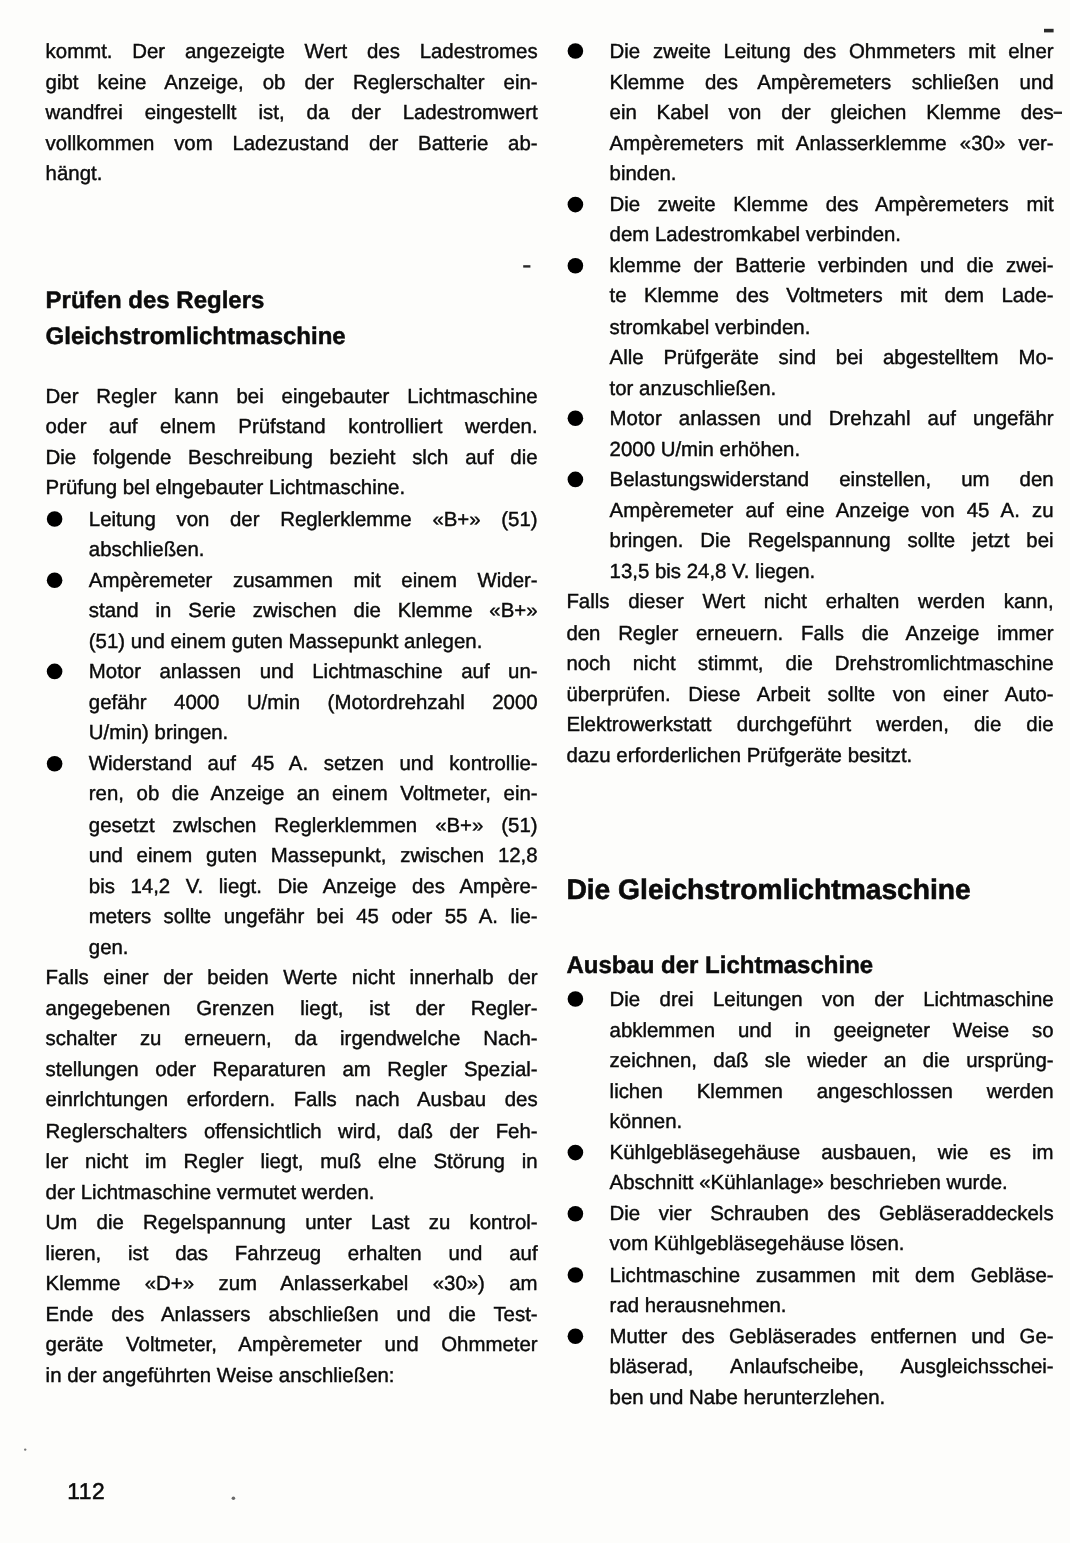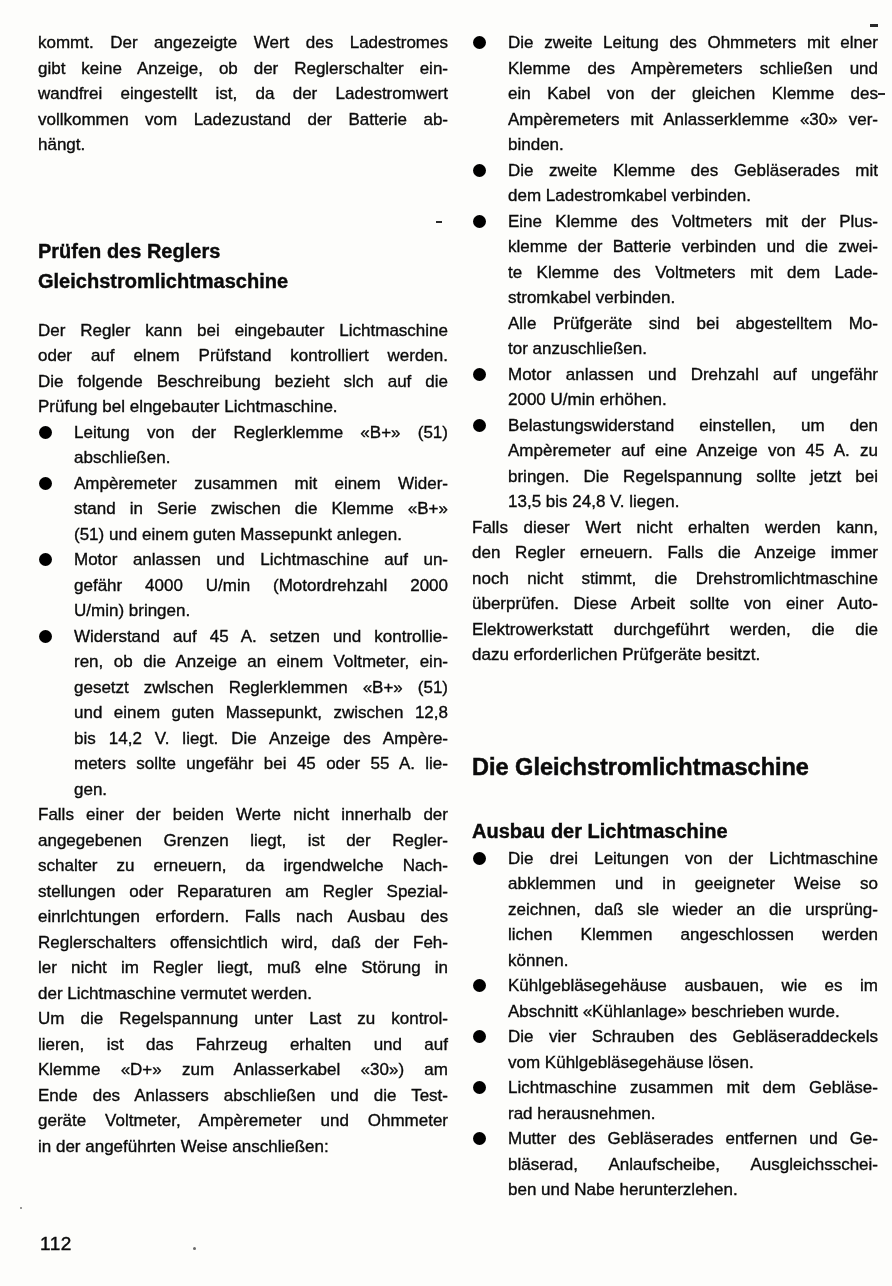--- a/index.html
+++ b/index.html
@@ -38,21 +38,21 @@
   .b-h1 + .b-h2{margin-top:34px;}
   .b-h2 + .b-li{}
   
   .b-li,.b-cont{position:relative;padding-left:36px;}
   .dot{
     position:absolute;left:1px;top:6px;
     width:13px;height:13px;border-radius:50%;
     background:#000;
   }
   .page-number{
-    position:absolute;left:40px;top:1232px;
+    position:absolute;left:56px;top:1232px;
     font-size:19px;line-height:24px;
     letter-spacing:0.5px;
     -webkit-text-stroke:0.45px currentColor;
   }
   
   .artifact{position:absolute;background:#2a2a2a;}
   .a1{left:870px;top:24px;width:8px;height:3px;}
   .a2{left:878px;top:93px;width:7px;height:2px;}
   .a3{left:436px;top:221px;width:6px;height:2px;}
   .a4{left:193px;top:1247px;width:3px;height:3px;background:#6a6a6a;border-radius:50%;}
@@ -130,26 +130,25 @@
       <div class="b b-li">
         <span class="dot"></span>
         <div class="line j">Die zweite Leitung des Ohmmeters mit elner</div>
         <div class="line j">Klemme des Ampèremeters schließen und</div>
         <div class="line j">ein Kabel von der gleichen Klemme des</div>
         <div class="line j">Ampèremeters mit Anlasserklemme «30» ver-</div>
         <div class="line">binden.</div>
       </div>
       <div class="b b-li">
         <span class="dot"></span>
-        <div class="line j">Die zweite Klemme des Gebläserades mit</div>
+        <div class="line j">Die zweite Klemme des Ampèremeters mit</div>
         <div class="line">dem Ladestromkabel verbinden.</div>
       </div>
       <div class="b b-li">
         <span class="dot"></span>
-        <div class="line j">Eine Klemme des Voltmeters mit der Plus-</div>
         <div class="line j">klemme der Batterie verbinden und die zwei-</div>
         <div class="line j">te Klemme des Voltmeters mit dem Lade-</div>
         <div class="line">stromkabel verbinden.</div>
       </div>
       <div class="b b-cont">
         <div class="line j">Alle Prüfgeräte sind bei abgestelltem Mo-</div>
         <div class="line">tor anzuschließen.</div>
       </div>
       <div class="b b-li">
         <span class="dot"></span>

